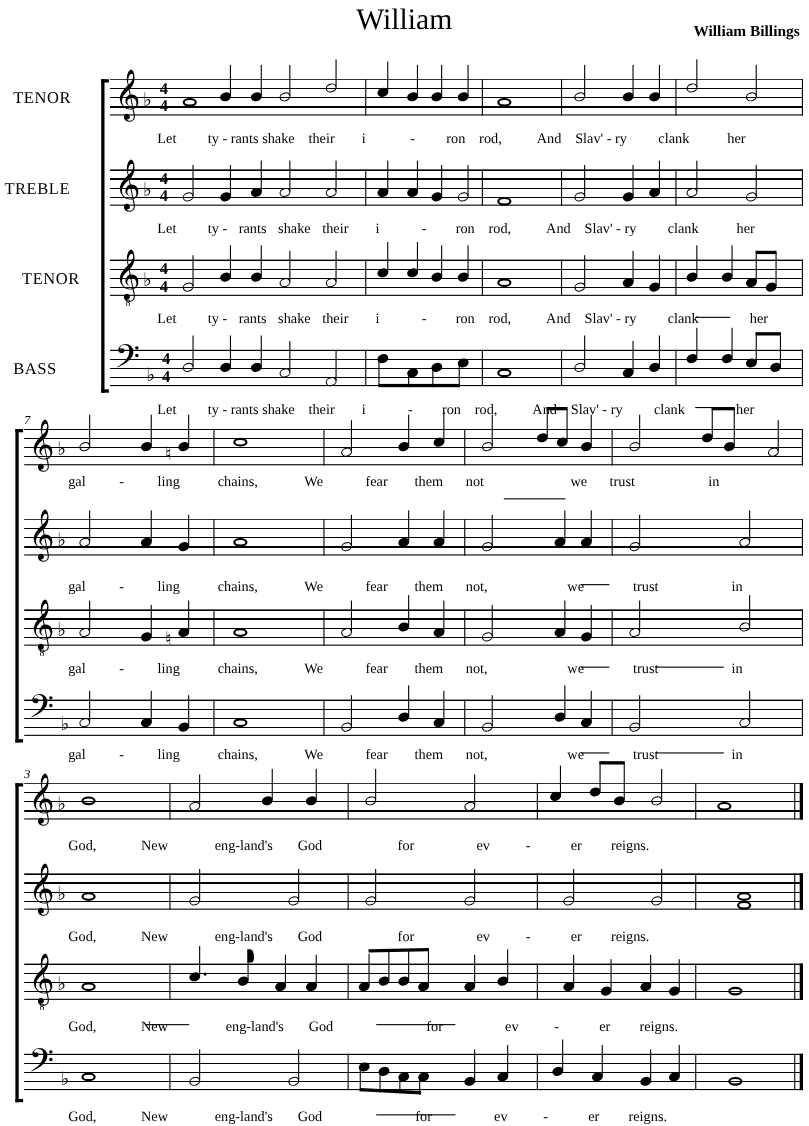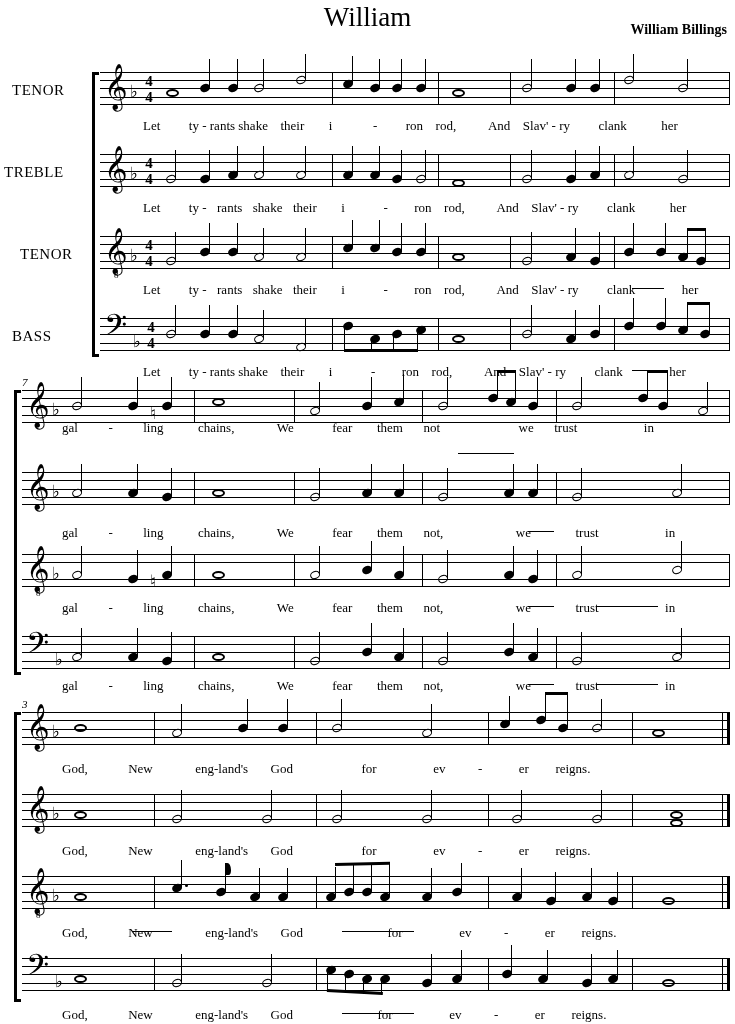--- a/index.html
+++ b/index.html
@@ -559,21 +559,21 @@
     <div class="stem" style="left:559px; top:-13px; height:28px;"></div>
     <div class="notehead" style="left:616px; top:4px;"></div>
     <div class="stem" style="left:625px; top:-20px; height:27px;"></div>
     <div class="notehead" style="left:636px; top:12px;"></div>
     <div class="stem" style="left:645px; top:-18px; height:33px;"></div>
     <div class="beam" style="left:625px; top:-20px; width:21px;"></div>
     <div class="notehead open" style="left:676px; top:17px;"></div>
     <div class="stem" style="left:685px; top:-8px; height:28px;"></div>
     <div class="barline" style="left:707px; top:0;"></div>
   </div>
-  <div class="lyrics" style="left:62px; top:420px;">
+  <div class="lyrics" style="left:62px; top:430px;">
     <span>gal</span>
     <span style="display:inline-block;width:24px"></span>
     <span>-</span>
     <span style="display:inline-block;width:24px"></span>
     <span>ling</span>
     <span style="display:inline-block;width:28px"></span>
     <span>chains,</span>
     <span style="display:inline-block;width:36px"></span>
     <span>We</span>
     <span style="display:inline-block;width:32px"></span>

